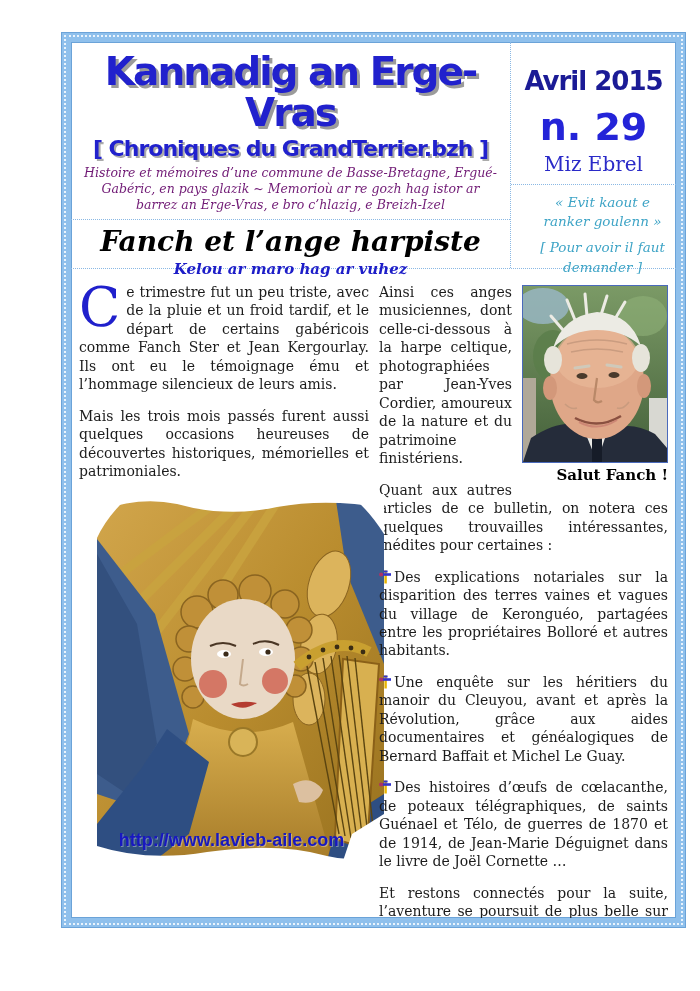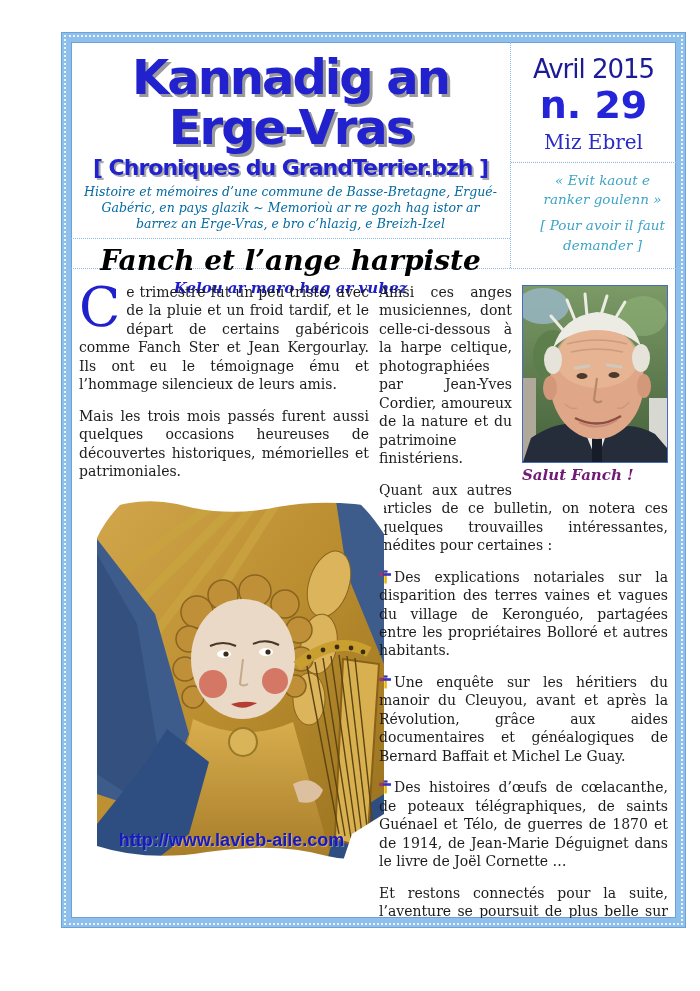--- a/index.html
+++ b/index.html
@@ -14,47 +14,47 @@
     background:#fff;
   }
   .frame::after{
     content:"";position:absolute;inset:-7px;border:2px dotted #eaf4fd;
     pointer-events:none;
   }
   
   .header-row{display:flex;height:227px;border-bottom:1px dotted #8ab8e4;box-sizing:border-box;}
   .masthead{width:440px;box-sizing:border-box;border-right:1px dotted #8ab8e4;padding-top:8px;}
   .title{
-    font-family:"DejaVu Sans", sans-serif;font-weight:bold;font-size:48px;
+    font-family:"DejaVu Sans", sans-serif;font-weight:bold;font-size:39px;
     color:#2121cd;text-align:center;letter-spacing:-2px;line-height:1.05;
     text-shadow:3px 3px 0 #9b9b9b;margin:2px 0 0 0;
   }
   .subtitle{
     font-family:"DejaVu Sans", sans-serif;font-weight:bold;font-size:22px;
     color:#2121cd;text-align:center;letter-spacing:-1px;
     text-shadow:2px 2px 0 #ababab;margin:2px 0 4px 0;
   }
   .description{
     font-family:"DejaVu Serif", serif;font-style:italic;font-size:12.5px;
-    color:#0369a1;text-align:center;line-height:1.3;padding:0 12px;margin:0 0 5px 0;
+    color:#701a75;text-align:center;line-height:1.3;padding:0 12px;margin:0 0 5px 0;
   }
   .dotline{border-top:1px dotted #8ab8e4;margin:0;}
   .headline{
     font-family:"DejaVu Serif", serif;font-weight:bold;font-style:italic;
     font-size:28px;color:#000000;text-align:center;margin:7px 0 0 0;line-height:1.1;
   }
   .headline-sub{
     font-family:"DejaVu Serif", serif;font-weight:bold;font-style:italic;
     font-size:15px;color:#1d1dc8;text-align:center;margin:3px 0 0 0;
   }
   
   .issue-box{flex:1;text-align:center;padding-top:12px;}
   .issue-month{
-    font-family:"DejaVu Sans", sans-serif;font-weight:normal;font-size:26px;
-    color:#1b1b96;letter-spacing:-1px;margin:0;
+    font-family:"DejaVu Sans", sans-serif;font-weight:bold;font-size:26px;
+    color:#1b1b96;letter-spacing:-1px;margin:12px;
   }
   .issue-number{
     font-family:"DejaVu Sans", sans-serif;font-weight:bold;font-size:38px;
     color:#2424d8;margin:2px 0 0 0;line-height:1.05;
   }
   .issue-breton{
     font-family:"DejaVu Serif", serif;font-size:20px;
     color:#2a2ac8;margin:4px 0 8px 0;
   }
   .issue-quote{
@@ -76,22 +76,22 @@
   .angel-url{
     position:absolute;left:0;right:0;bottom:26px;text-align:center;
     font-family:"Liberation Sans", sans-serif;font-weight:bold;font-size:18px;
     color:#1818c0;text-shadow:1px 1px 0 rgba(255,255,255,.35);
   }
   
   .fanch-figure{float:right;width:146px;margin:2px 0 4px 10px;}
   .fanch-photo{width:144px;height:176px;border:1px solid #4a6abc;box-sizing:content-box;}
   .fanch-photo svg{display:block;}
   .fanch-caption{
-    text-align:left;font-weight:bold;font-style:italic;font-size:15px;
-    color:#701a75;margin-top:3px;
+    text-align:right;font-weight:bold;font-size:15px;
+    color:#000000;margin-top:3px;
   }
   .bullet{position:relative;}
   .bullet-icon{display:inline-block;width:13px;height:14px;vertical-align:-2px;margin-right:2px;}
 </style>
 </head>
 <body>
 
 <div class="frame">
 
   <div class="header-row">

